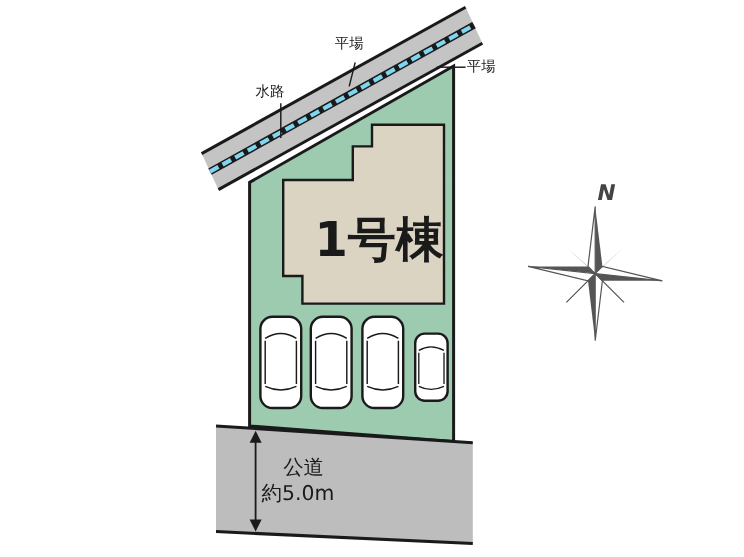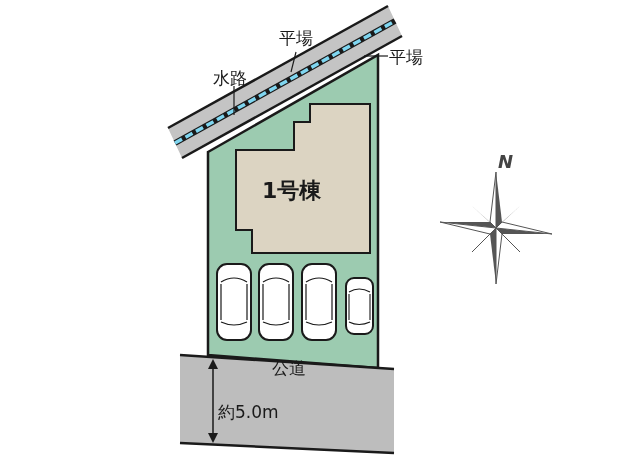--- a/index.html
+++ b/index.html
@@ -1,20 +1,20 @@
 <!DOCTYPE html>
 <html><head>
   <meta charset="utf-8">
   <style>
     html, body { margin:0; padding:0; background:#ffffff; }
     body { width:620px; height:464px; position:relative; overflow:hidden; font-family:"DejaVu Sans", sans-serif; }
     svg.plan { position:absolute; left:0; top:0; }
     .lbl { position:absolute; color:#1a1a1a; white-space:nowrap; line-height:1; }
-    .small { font-size:17px; }
-    .bldg { font-size:22px; font-weight:bold; }
+    .small { font-size:12px; }
+    .bldg { font-size:40px; font-weight:bold; }
     .road { font-size:17px; }
     .north { font-size:18px; font-weight:bold; font-style:italic; color:#444; }
   </style>
 </head>
 <body>
 
 <svg class="plan" width="620" height="464" viewBox="0 0 620 464">
 
   <polygon points="208,152 378,55 378,368 208,355" fill="#9ccbb0" stroke="#1a1a1a" stroke-width="2.5"></polygon>
 
@@ -69,15 +69,15 @@
     <polygon points="24,-22 4,-4 0,0" fill="#555"></polygon>
     <polygon points="-24,24 -4,4 0,0" fill="#fff" stroke="#555" stroke-width="1"></polygon>
     <polygon points="24,24 4,4 0,0" fill="#fff" stroke="#555" stroke-width="1"></polygon>
   </g>
 </svg>
 
 <div class="lbl small" style="left:279px;top:30px;">平場</div>
 <div class="lbl small" style="left:389px;top:49px;">平場</div>
 <div class="lbl small" style="left:213px;top:70px;">水路</div>
 <div class="lbl bldg" style="left:262px;top:180px;">1号棟</div>
-<div class="lbl road" style="left:236px;top:360px;margin-left:36px;">公道</div>
+<div class="lbl road" style="left:236px;top:382px;">公道</div>
 <div class="lbl road" style="left:218px;top:404px;text-align:right;">約5.0m</div>
 <div class="lbl north" style="left:498px;top:153px;">N</div>
 
 </body></html>

